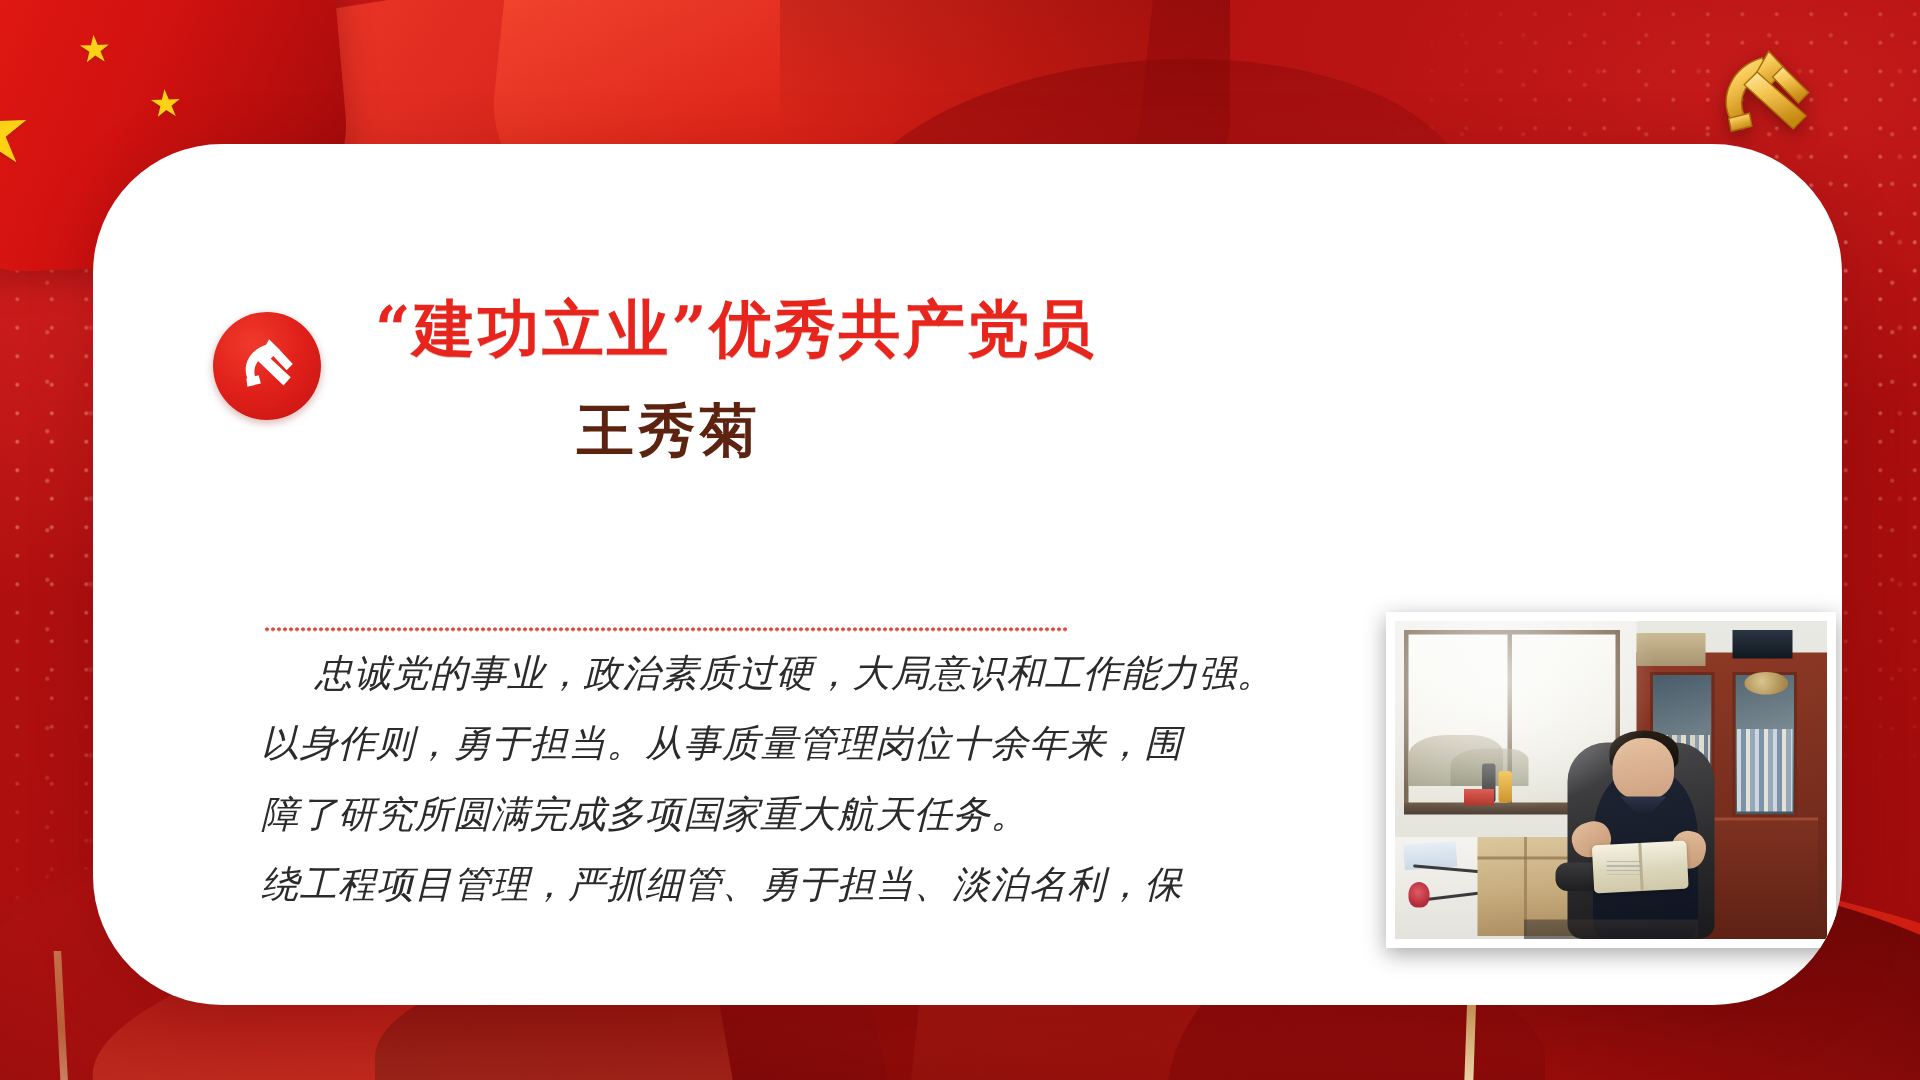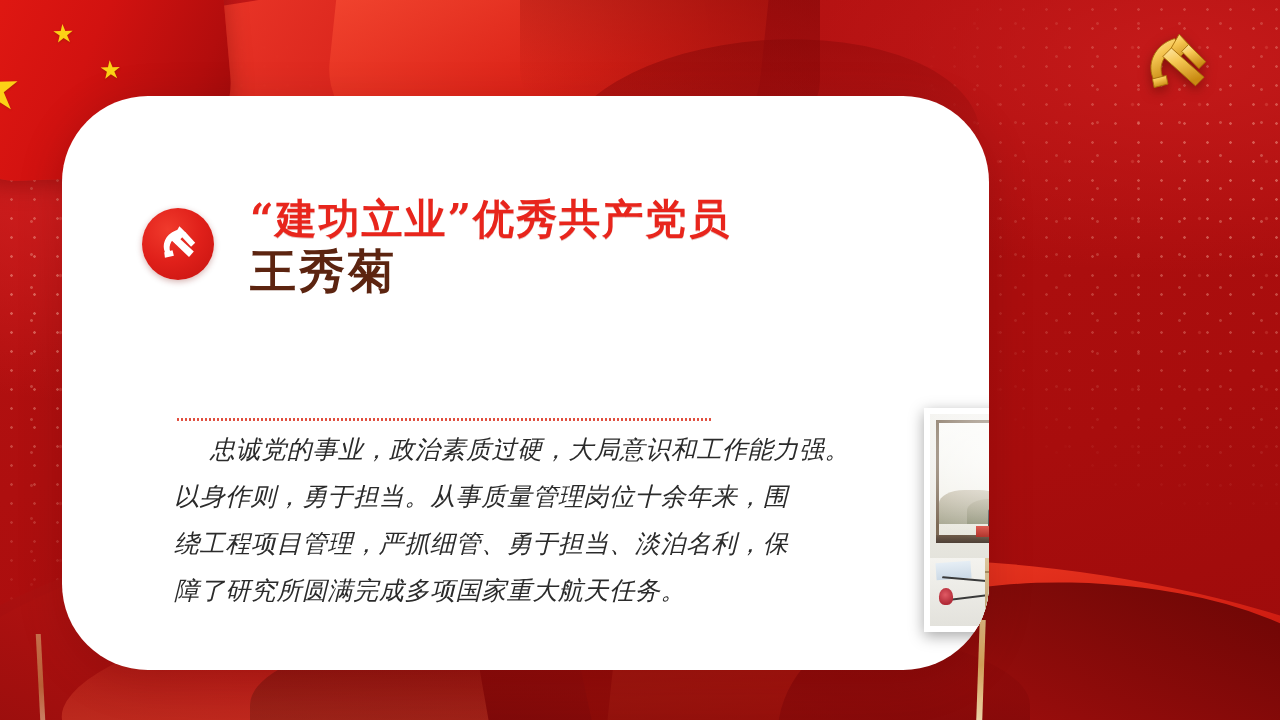--- a/index.html
+++ b/index.html
@@ -105,21 +105,21 @@
 
   
   .emblem-tr{
     position:absolute;right:52px;top:24px;width:96px;height:72px;
     display:flex;align-items:center;justify-content:center;
   }
   .emblem-tr svg{filter:drop-shadow(0 4px 6px rgba(80,10,0,.55));}
 
   
   .card{
-    position:absolute;left:62px;top:96px;width:927px;height:574px;
+    position:absolute;left:62px;top:96px;width:1166px;height:574px;
     background:#ffffff;border-radius:86px;
     box-shadow:0 10px 44px rgba(80,0,0,.22);
     overflow:hidden;
   }
 
   
   .header{
     position:absolute;left:40px;top:98px;width:660px;
   }
   .badge{
@@ -130,22 +130,22 @@
   }
   .title-block{margin-left:148px;}
   .title-main{
     font-family:"DejaVu Serif","Liberation Serif",serif;
     font-weight:bold;font-size:41px;color:#e8251c;
     letter-spacing:2px;white-space:nowrap;line-height:1.22;
     text-shadow:0 1px 0 rgba(160,10,0,.25);
   }
   .title-name{
     font-family:"DejaVu Serif","Liberation Serif",serif;
-    font-weight:bold;font-size:46px;color:#5c2410;
-    letter-spacing:3px;margin-top:0;
+    font-weight:bold;font-size:38px;color:#5c2410;
+    letter-spacing:3px;text-align:center;margin-top:20px;
     padding-right:120px;line-height:1.2;
   }
 
   
   .divider{
     position:absolute;left:114px;top:322px;width:536px;height:3px;
     background-image:radial-gradient(circle, #e04a3a 1.1px, transparent 1.4px);
     background-size:4px 3px;background-repeat:repeat-x;
   }
 
@@ -320,22 +320,22 @@
         <div class="title-main">“建功立业”优秀共产党员</div>
         <div class="title-name">王秀菊</div>
       </div>
     </div>
 
     <div class="divider"></div>
 
     <div class="body-text">
       <span class="ln">忠诚党的事业，政治素质过硬，大局意识和工作能力强。</span>
       <span class="ln">以身作则，勇于担当。从事质量管理岗位十余年来，围</span>
+      <span class="ln">障了研究所圆满完成多项国家重大航天任务。</span>
       <span class="ln">绕工程项目管理，严抓细管、勇于担当、淡泊名利，保</span>
-      <span class="ln">障了研究所圆满完成多项国家重大航天任务。</span>
     </div>
 
     <div class="photo-frame">
       <div class="photo" aria-label="王秀菊在办公室座椅上读书的照片">
         <div class="p-wallL"></div>
         <div class="p-window"></div>
         <div class="p-winmull"></div>
         <div class="p-hill"></div>
         <div class="p-hill2"></div>
         <div class="p-sill"></div>

